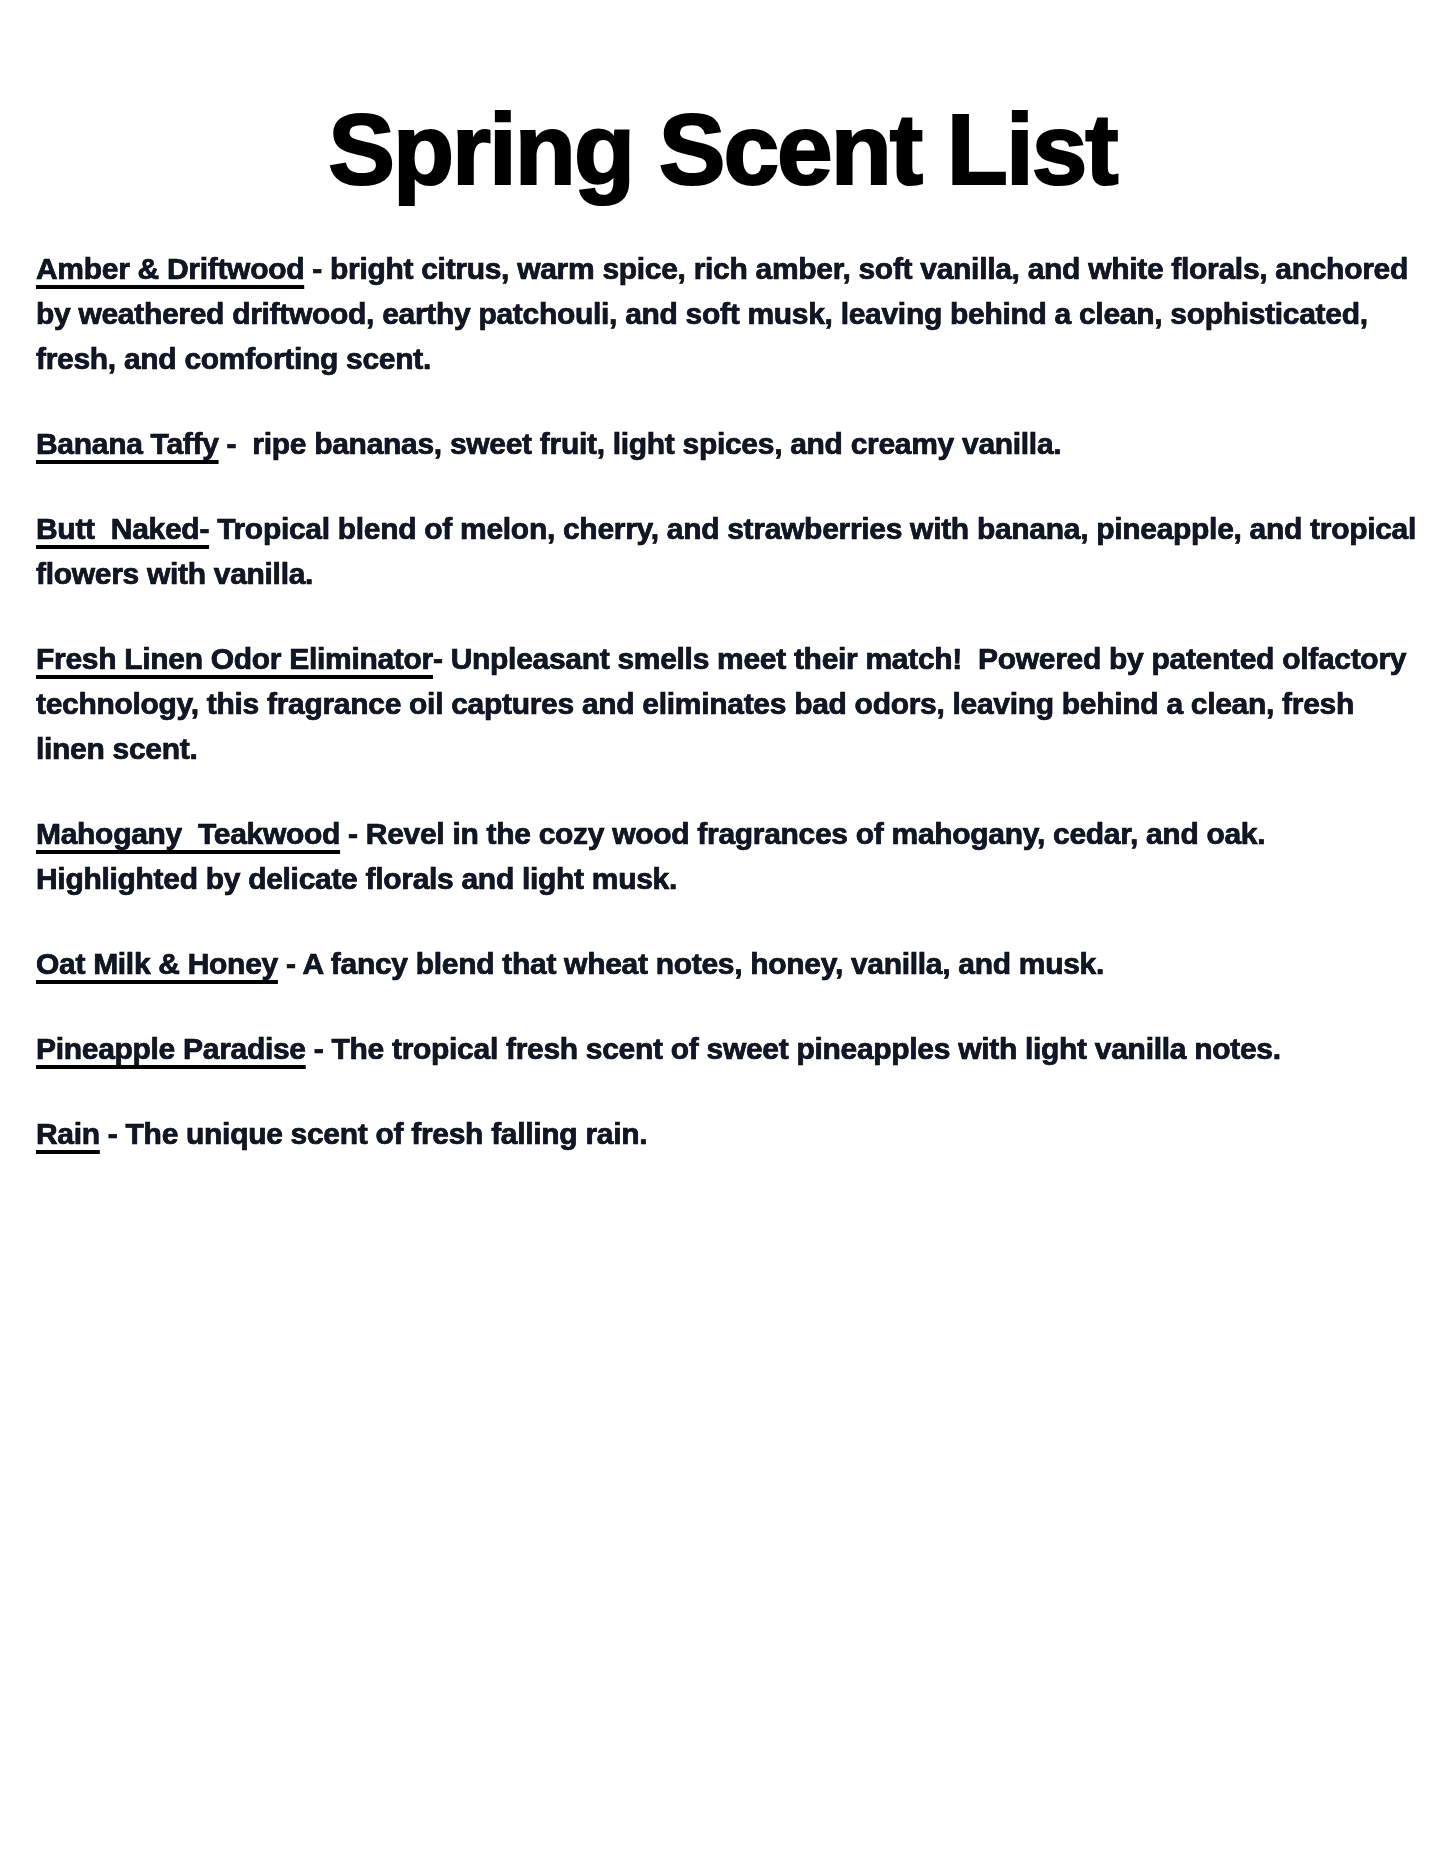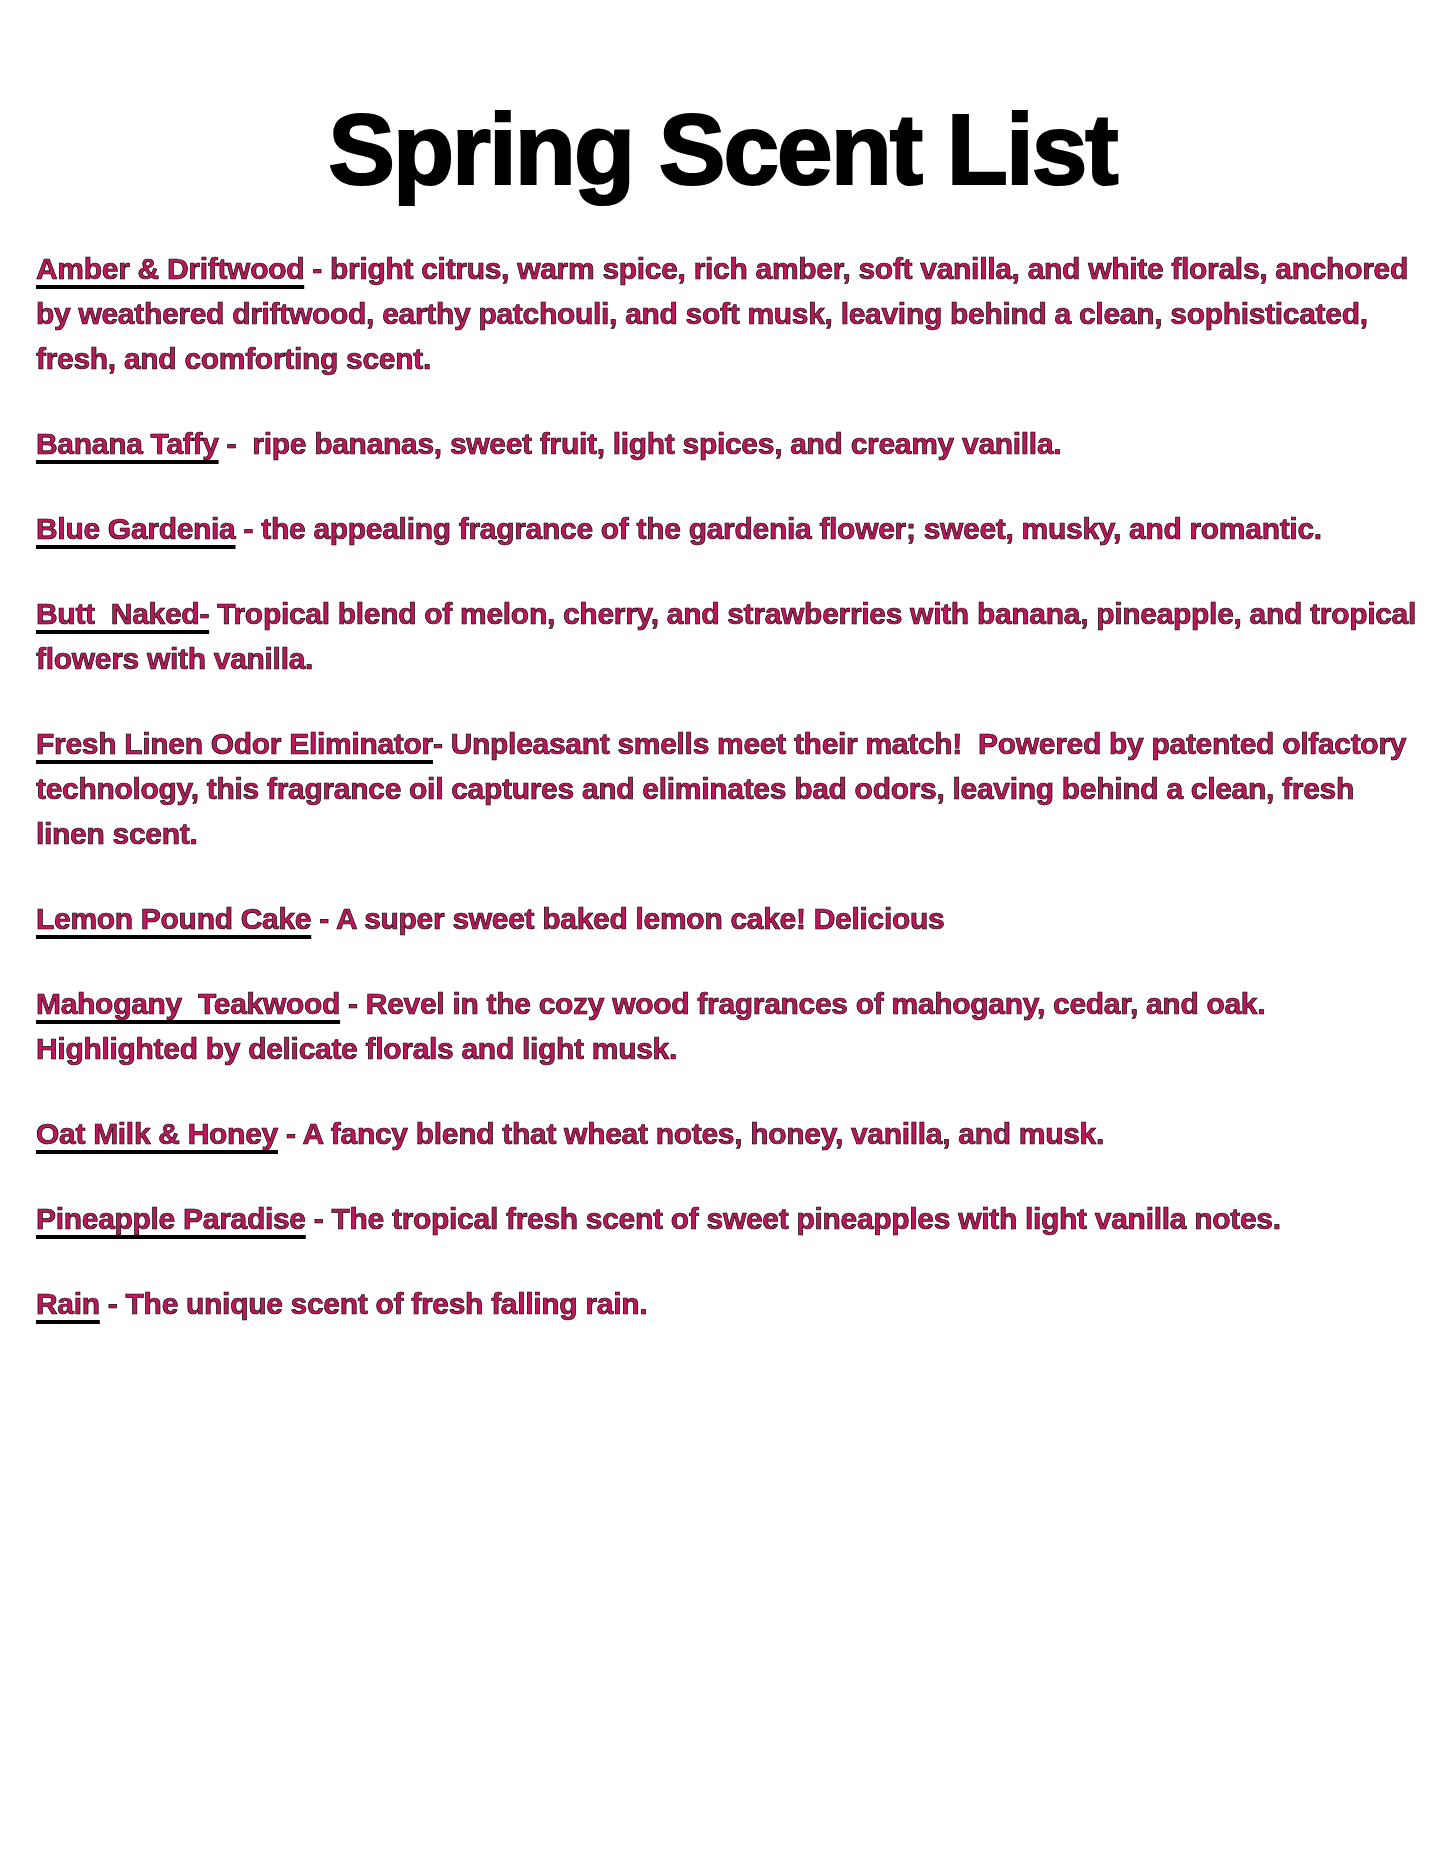--- a/index.html
+++ b/index.html
@@ -37,46 +37,44 @@
     width: 1385px;
   }
   .scent {
     margin: 0 0 40px 0;
     font-size: 30px;
     line-height: 45px;
     font-weight: 700;
     letter-spacing: -0.3px;
     white-space: pre-wrap;
     -webkit-text-stroke: 0.7px #000000;
-    color: #be185d;
+    color: #0f172a;
   }
   .scent-name {
     text-decoration: underline;
     text-decoration-thickness: 4px;
     text-underline-offset: 6px;
   }
 </style>
 </head>
 <body>
 
 <main class="page">
   <h1 class="page-title">Spring Scent List</h1>
 
   <section class="scent-list" id="scent-list">
   <p class="scent"><span class="scent-name">Amber &amp; Driftwood</span><span class="scent-sep"> - </span><span class="scent-desc">bright citrus, warm spice, rich amber, soft vanilla, and white florals, anchored by weathered driftwood, earthy patchouli, and soft musk, leaving behind a clean, sophisticated, fresh, and comforting scent.</span></p>
 
   <p class="scent"><span class="scent-name">Banana Taffy</span><span class="scent-sep"> -  </span><span class="scent-desc">ripe bananas, sweet fruit, light spices, and creamy vanilla.</span></p>
 
-  <p class="scent"><span class="scent-name">Blue Gardenia</span><span class="scent-sep"> - </span><span class="scent-desc">the appealing fragrance of the gardenia flower; sweet, musky, and romantic.</span></p>
 
   <p class="scent"><span class="scent-name">Butt  Naked-</span><span class="scent-sep"> </span><span class="scent-desc">Tropical blend of melon, cherry, and strawberries with banana, pineapple, and tropical flowers with vanilla.</span></p>
 
   <p class="scent"><span class="scent-name">Fresh Linen Odor Eliminator</span><span class="scent-sep">- </span><span class="scent-desc">Unpleasant smells meet their match!  Powered by patented olfactory technology, this fragrance oil captures and eliminates bad odors, leaving behind a clean, fresh linen scent.</span></p>
 
-  <p class="scent"><span class="scent-name">Lemon Pound Cake</span><span class="scent-sep"> - </span><span class="scent-desc">A super sweet baked lemon cake! Delicious</span></p>
 
 
   <p class="scent"><span class="scent-name">Mahogany  Teakwood</span><span class="scent-sep"> - </span><span class="scent-desc">Revel in the cozy wood fragrances of mahogany, cedar, and oak. Highlighted by delicate florals and light musk.</span></p>
 
   <p class="scent"><span class="scent-name">Oat Milk &amp; Honey</span><span class="scent-sep"> - </span><span class="scent-desc">A fancy blend that wheat notes, honey, vanilla, and musk.</span></p>
 
   <p class="scent"><span class="scent-name">Pineapple Paradise</span><span class="scent-sep"> - </span><span class="scent-desc">The tropical fresh scent of sweet pineapples with light vanilla notes.</span></p>
 
   <p class="scent"><span class="scent-name">Rain</span><span class="scent-sep"> - </span><span class="scent-desc">The unique scent of fresh falling rain.</span></p>
 

